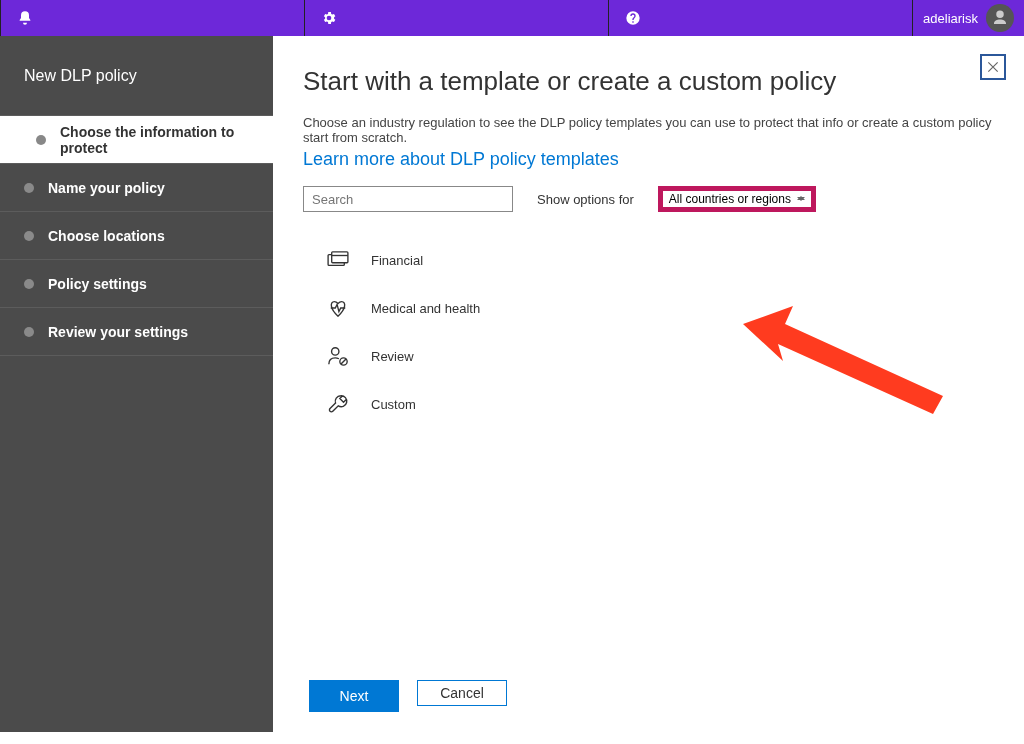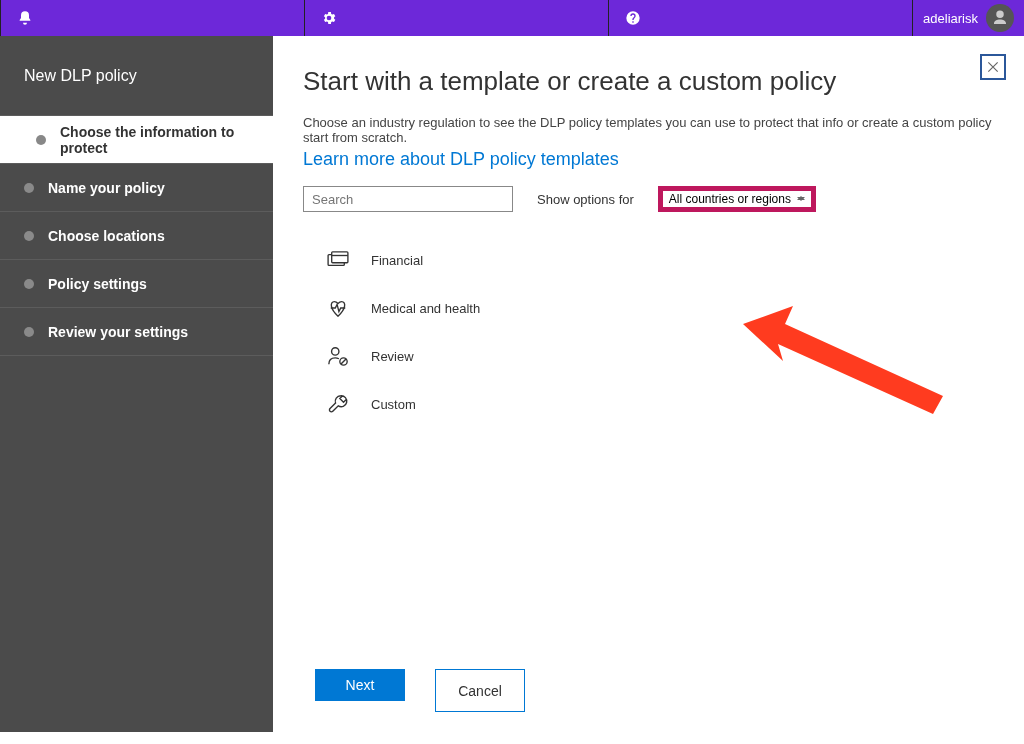--- a/index.html
+++ b/index.html
@@ -23,23 +23,23 @@
   .link { font-size: 18px; color: #0078d4; cursor: pointer; display: inline-block; margin-bottom: 16px; }
   .controls { display: flex; align-items: center; gap: 24px; margin-bottom: 24px; }
   .search { width: 210px; height: 26px; border: 1px solid #888; font-size: 13px; padding: 0 8px; }
   .options-label { font-size: 13px; color: #333; }
   .select { height: 26px; border: 5px solid #be185d; font-size: 12px; padding: 2px 20px 2px 6px; background: #fff; position: relative; display: inline-flex; align-items: center; cursor: pointer; }
   .select::after { content: ""; position: absolute; right: 6px; top: 50%; transform: translateY(-50%); width: 0; height: 0; border-left: 4px solid transparent; border-right: 4px solid transparent; border-top: 4px solid #666; }
   .select::before { content: ""; position: absolute; right: 6px; top: 5px; width: 0; height: 0; border-left: 4px solid transparent; border-right: 4px solid transparent; border-bottom: 4px solid #666; }
   .categories { margin-left: 24px; }
   .cat { display: flex; align-items: center; gap: 22px; height: 48px; font-size: 13px; color: #333; cursor: pointer; }
   .cat .icon { width: 22px; display: flex; justify-content: center; }
-  .footer { position: absolute; bottom: 20px; left: 42px; display: flex; gap: 30px; }
+  .footer { position: absolute; bottom: 20px; left: 36px; display: flex; gap: 18px; }
   .btn-primary { background: #0078d4; color: #fff; border: none; width: 90px; height: 32px; font-size: 14px; cursor: pointer; }
-  .btn-secondary { background: #fff; color: #333; border: 1px solid #0078d4; width: 90px; height: 43px; font-size: 14px; cursor: pointer; }
+  .btn-secondary { background: #fff; color: #333; border: 1px solid #0078d4; width: 90px; height: 26px; font-size: 14px; cursor: pointer; }
   .arrow-overlay { position: absolute; left: 470px; top: 270px; pointer-events: none; }
 </style>
 </head>
 <body>
 
 <div class="topbar">
   <div class="tb-btn">
     <svg width="16" height="16" viewBox="0 0 24 24" fill="#fff">
         <path d="M12 2a6 6 0 0 0-6 6v4l-2 3v1h16v-1l-2-3V8a6 6 0 0 0-6-6zm0 20a3 3 0 0 0 3-3H9a3 3 0 0 0 3 3z"></path>
       </svg>

